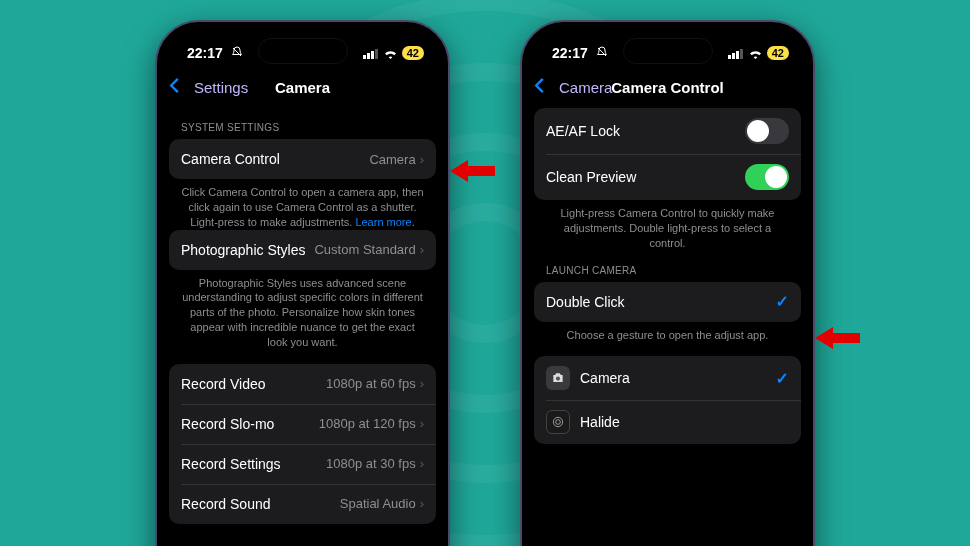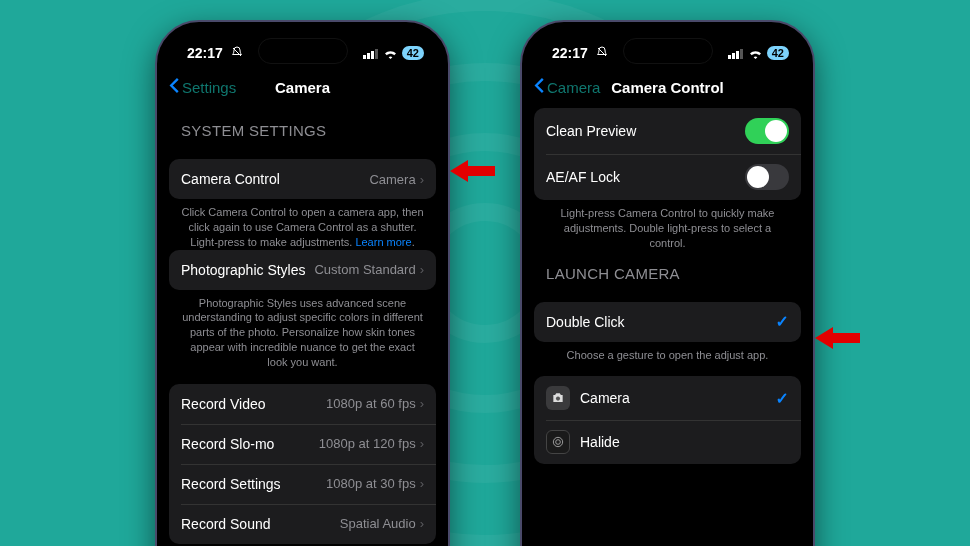--- a/index.html
+++ b/index.html
@@ -60,58 +60,58 @@
     padding: 14px 24px 0 30px;
     height: 48px;
     color: #fff;
     font-size: 14px;
     font-weight: 600;
   }
   .status-left { display: flex; align-items: center; gap: 8px; }
   .status-right { display: flex; align-items: center; gap: 4px; }
   .status-right svg { display: block; }
   .battery-badge {
-    background: #7dd3fc; color: #000;
+    background: #fde047; color: #000;
     border-radius: 7px;
     font-size: 11px;
     padding: 1px 5px;
     font-weight: 700;
   }
 
   .nav {
     display: flex;
     align-items: center;
     padding: 6px 12px 10px 12px;
     position: relative;
     height: 38px;
   }
   .nav-back {
     display: flex; align-items: center;
-    color: #0f766e;
+    color: #c4b5fd;
     font-size: 15px;
-    gap: 2px;
+    gap: 14px;
   }
   .nav-title {
     position: absolute;
     left: 50%; transform: translateX(-50%);
     color: #fff;
     font-size: 15px;
     font-weight: 600;
   }
 
   .content {
     padding: 0 12px;
     color: #fff;
   }
   .section-header {
     color: #8e8e93;
-    font-size: 15px;
+    font-size: 10px;
     text-transform: uppercase;
     letter-spacing: 0.3px;
-    padding: 14px 12px 20px 12px;
+    padding: 14px 12px 6px 12px;
   }
   .group {
     background: #1c1c1e;
     border-radius: 10px;
     overflow: hidden;
   }
   .row {
     display: flex;
     align-items: center;
     justify-content: space-between;
@@ -326,28 +326,28 @@
             <path d="M9 2L2 9l7 7"></path>
           </svg></span>
       <span>Camera</span>
     </div>
     <div class="nav-title">Camera Control</div>
   </div>
 
   <div class="content">
     <div class="group">
       <div class="row">
+        <span class="label">AE/AF Lock</span>
+        <div class="toggle off">
+            <div class="knob"></div>
+          </div>
+      </div>
+      <div class="row">
         <span class="label">Clean Preview</span>
         <div class="toggle on">
-            <div class="knob"></div>
-          </div>
-      </div>
-      <div class="row">
-        <span class="label">AE/AF Lock</span>
-        <div class="toggle off">
             <div class="knob"></div>
           </div>
       </div>
     </div>
     <div class="footer-text">Light-press Camera Control to quickly make adjustments. Double light-press to select a control.</div>
 
     <div class="section-header">LAUNCH CAMERA</div>
     <div class="group">
       <div class="row">
         <span class="label">Double Click</span>

